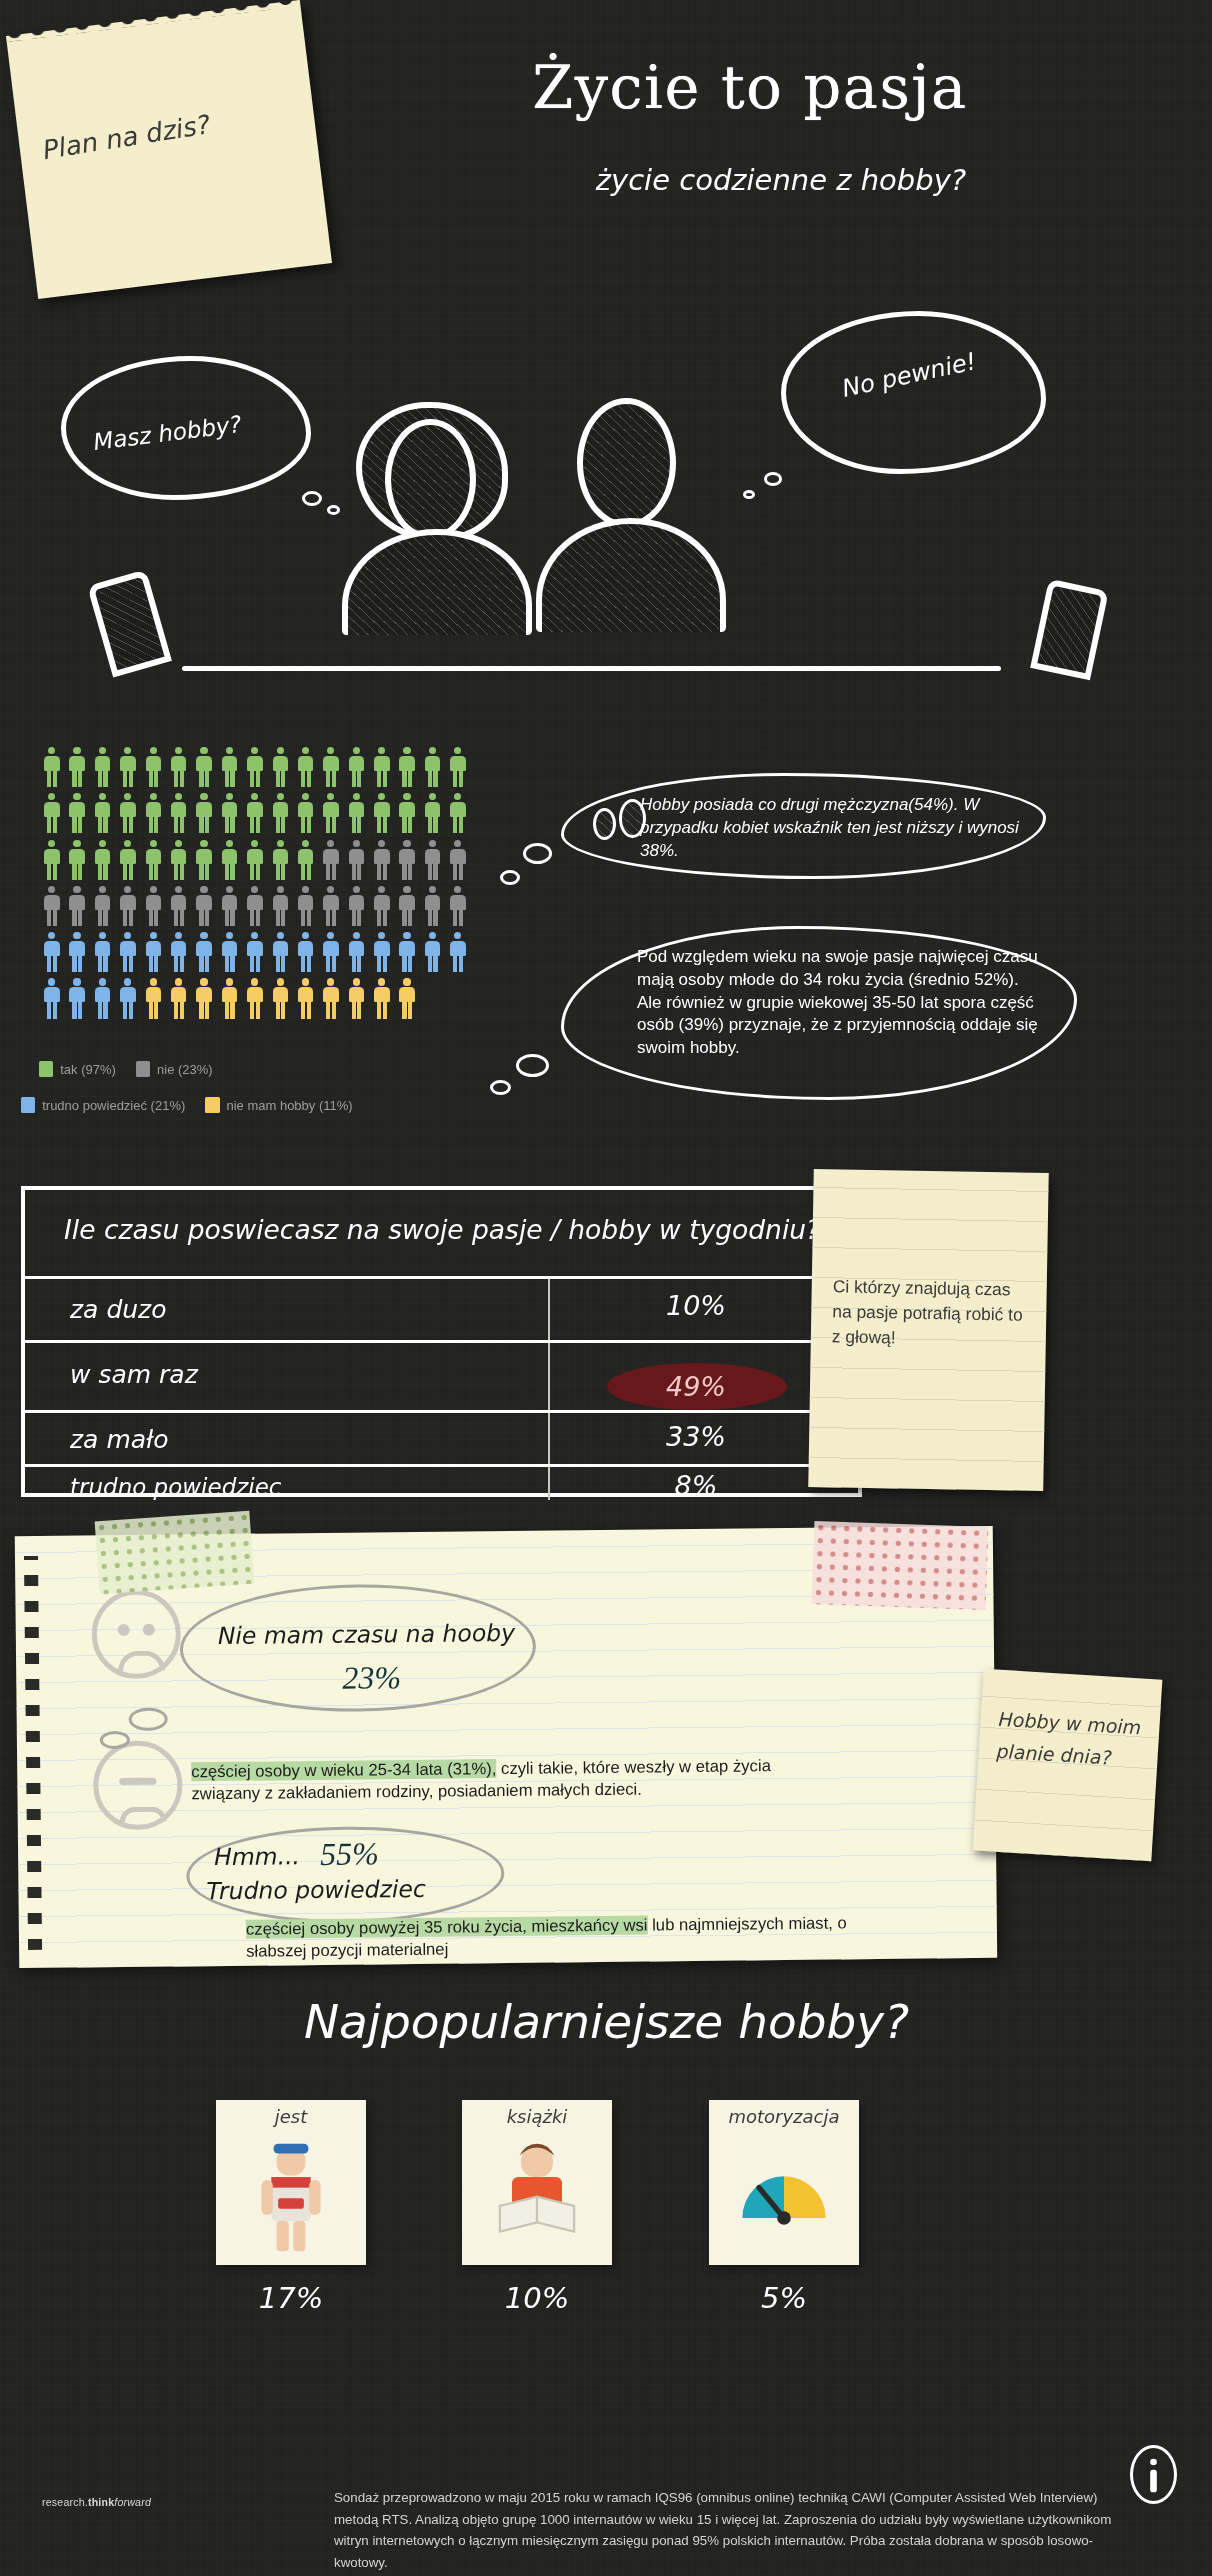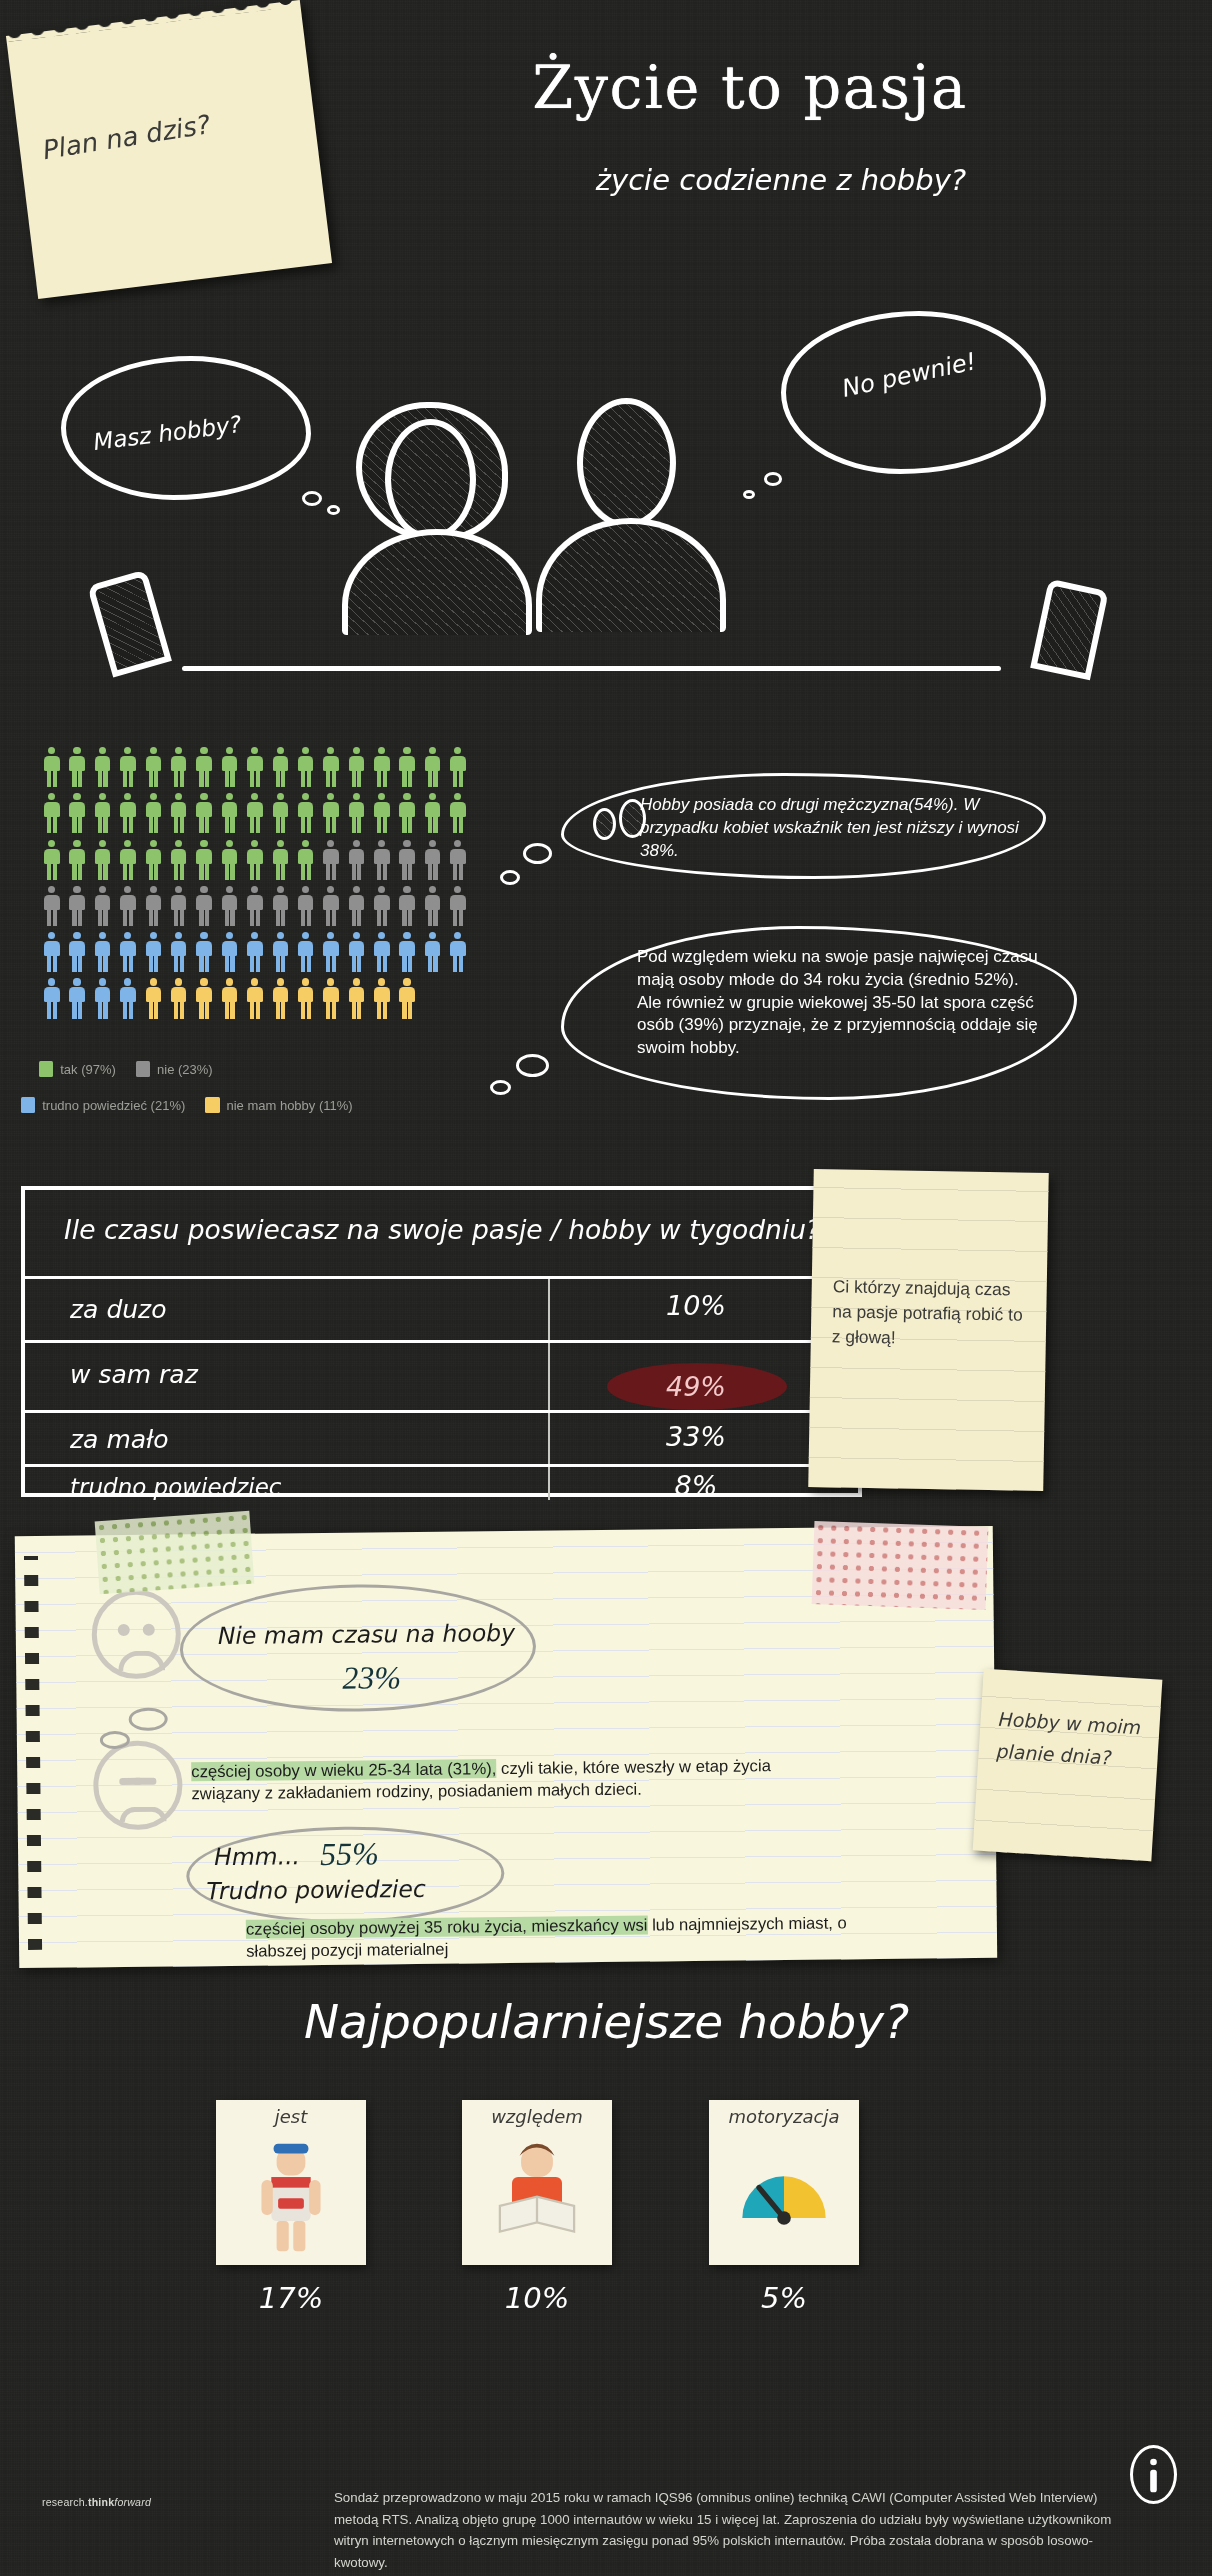--- a/index.html
+++ b/index.html
@@ -944,21 +944,21 @@
     <rect x="82" y="86" width="34" height="14" rx="3" fill="#d6413c"></rect>
     <rect x="60" y="62" width="15" height="46" rx="7" fill="#f0c9a6"></rect>
     <rect x="123" y="62" width="15" height="46" rx="7" fill="#f0c9a6"></rect>
     <rect x="80" y="116" width="16" height="40" rx="5" fill="#f0c9a6"></rect>
     <rect x="102" y="116" width="16" height="40" rx="5" fill="#f0c9a6"></rect>
   </svg>
   <div class="pct">17%</div>
 </div>
 
 <div class="abs card" id="c2">
-  <div class="lbl">względem</div>
+  <div class="lbl">książki</div>
   <svg width="150" height="129" viewBox="0 0 198 170" style="position:absolute;left:0;top:33px;">
     <rect x="78" y="18" width="42" height="40" rx="18" fill="#f0c9a6"></rect>
     <path d="M76 30 q22 -22 46 0 q-8 -16 -23 -16 q-15 0 -23 16z" fill="#7a4a2a"></path>
     <rect x="66" y="58" width="66" height="40" rx="8" fill="#e8552f"></rect>
     <path d="M50 96 L99 84 L148 96 L148 130 L99 118 L50 130 Z" fill="#f2f0e4" stroke="#c9c4b4" stroke-width="3"></path>
     <line x1="99" y1="84" x2="99" y2="118" stroke="#c9c4b4" stroke-width="3"></line>
   </svg>
   <div class="pct">10%</div>
 </div>
 

